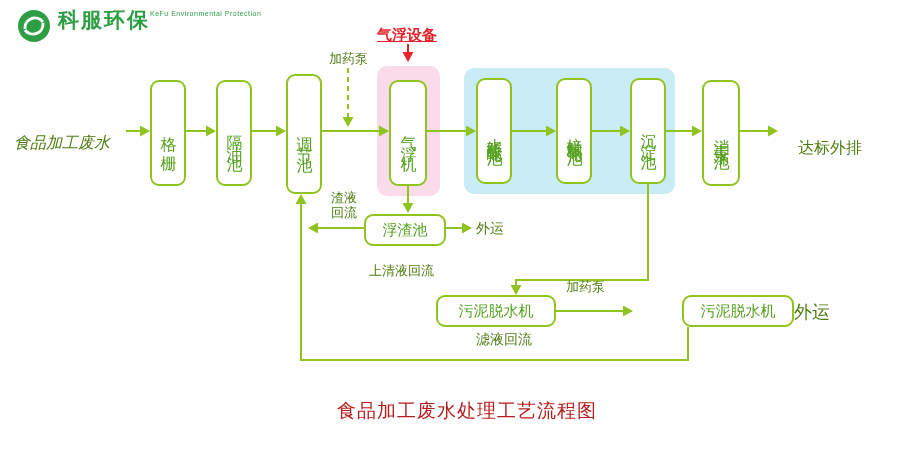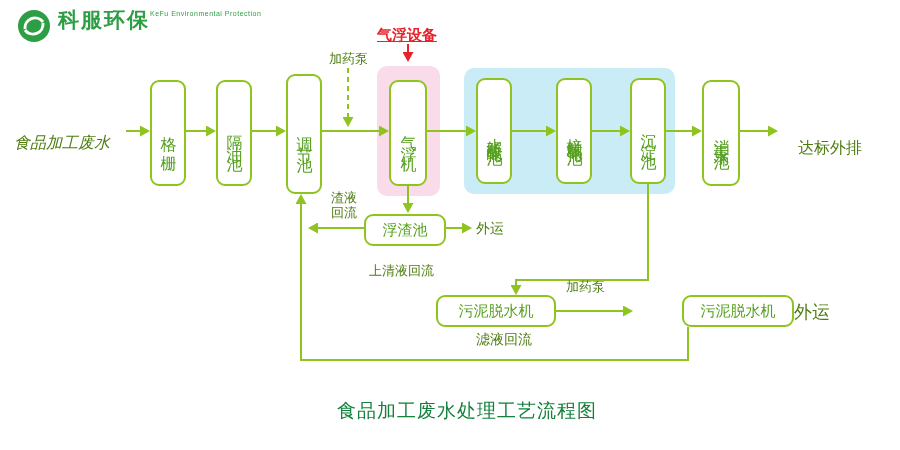--- a/index.html
+++ b/index.html
@@ -30,21 +30,21 @@
   .ls3 { letter-spacing:10px; padding-top:10px; }
   .ls4 { letter-spacing:5px;  padding-top:5px; }
   .ls5 { letter-spacing:3px;  padding-top:3px; }
 
   
   .lbl { position:absolute; color:#4d7c0f; font-size:14px; white-space:nowrap; z-index:4; }
   .lbl-sm { font-size:13px; }
   .lbl-lg { font-size:18px; }
   .lbl-red { color:var(--highlight-red); font-weight:bold; font-size:15px; }
   .lbl-2line { line-height:15px; text-align:left; }
-  .diagram-title { position:absolute; left:337px; top:398px; font-size:19px; color:#15803d;
+  .diagram-title { position:absolute; left:337px; top:398px; font-size:19px; color:#b91c1c;
                    letter-spacing:1px; z-index:4; }
 
   
   .logo { position:absolute; left:16px; top:8px; display:flex; align-items:flex-start; gap:6px; z-index:4; }
   .logo-text { display:flex; flex-direction:row; }
   .logo-brand { color:var(--logo-green); font-size:21px; font-weight:bold; letter-spacing:2px; line-height:24px; }
   .logo-sub { color:var(--logo-green); font-size:7px; letter-spacing:0.5px; margin-top:2px; }
 </style>
 </head>
 <body>

